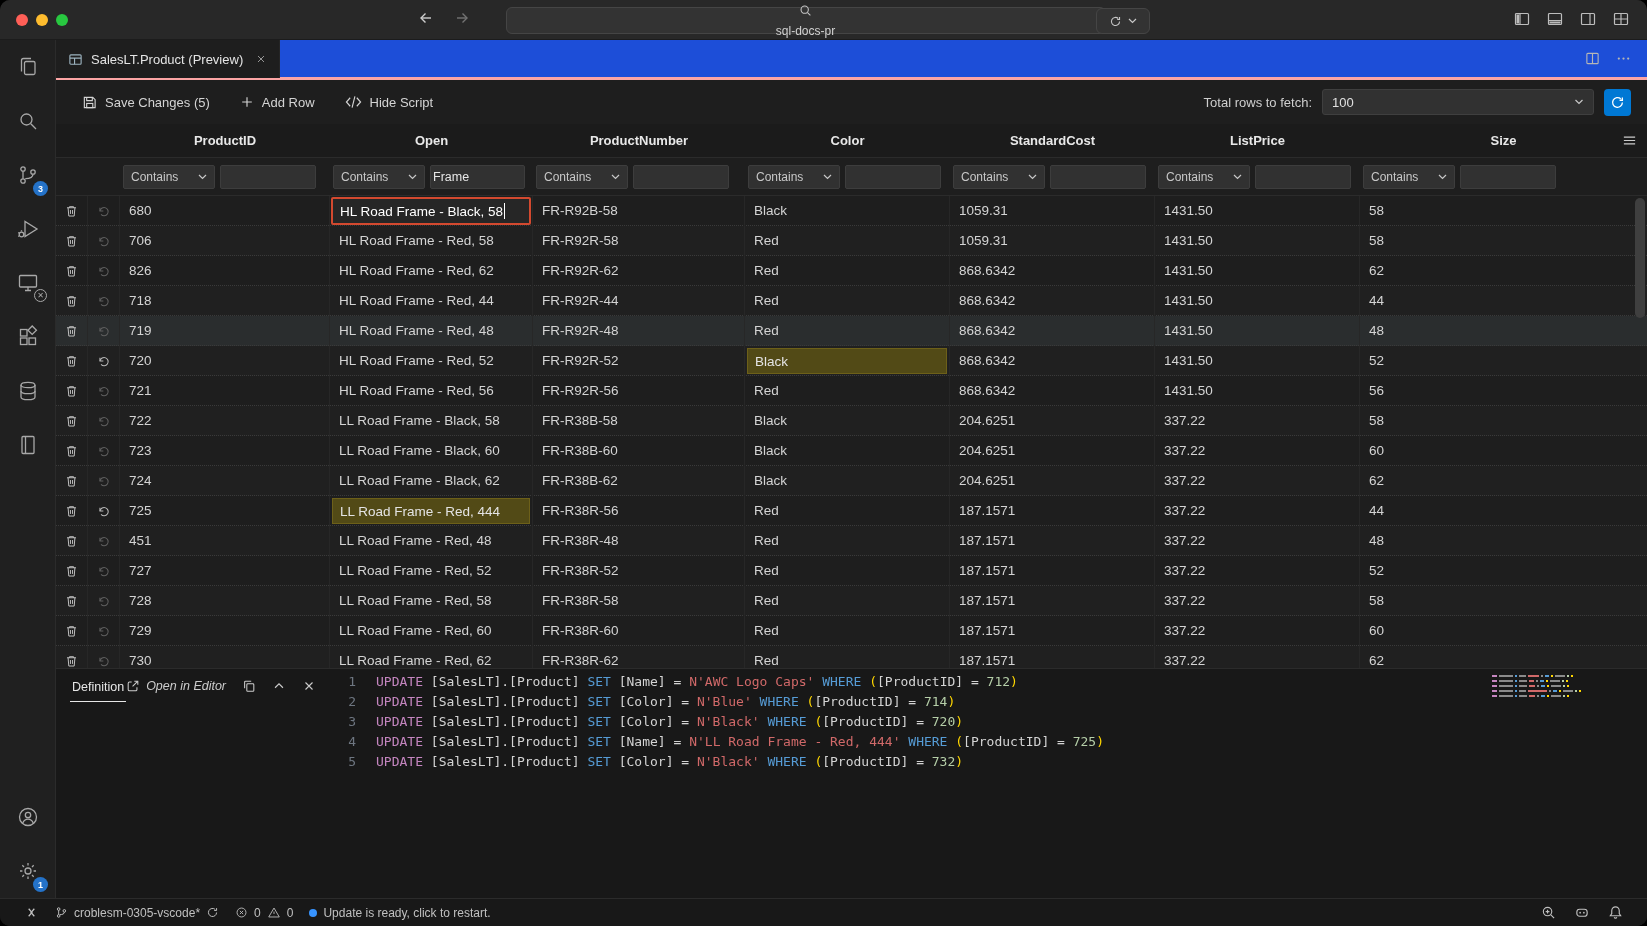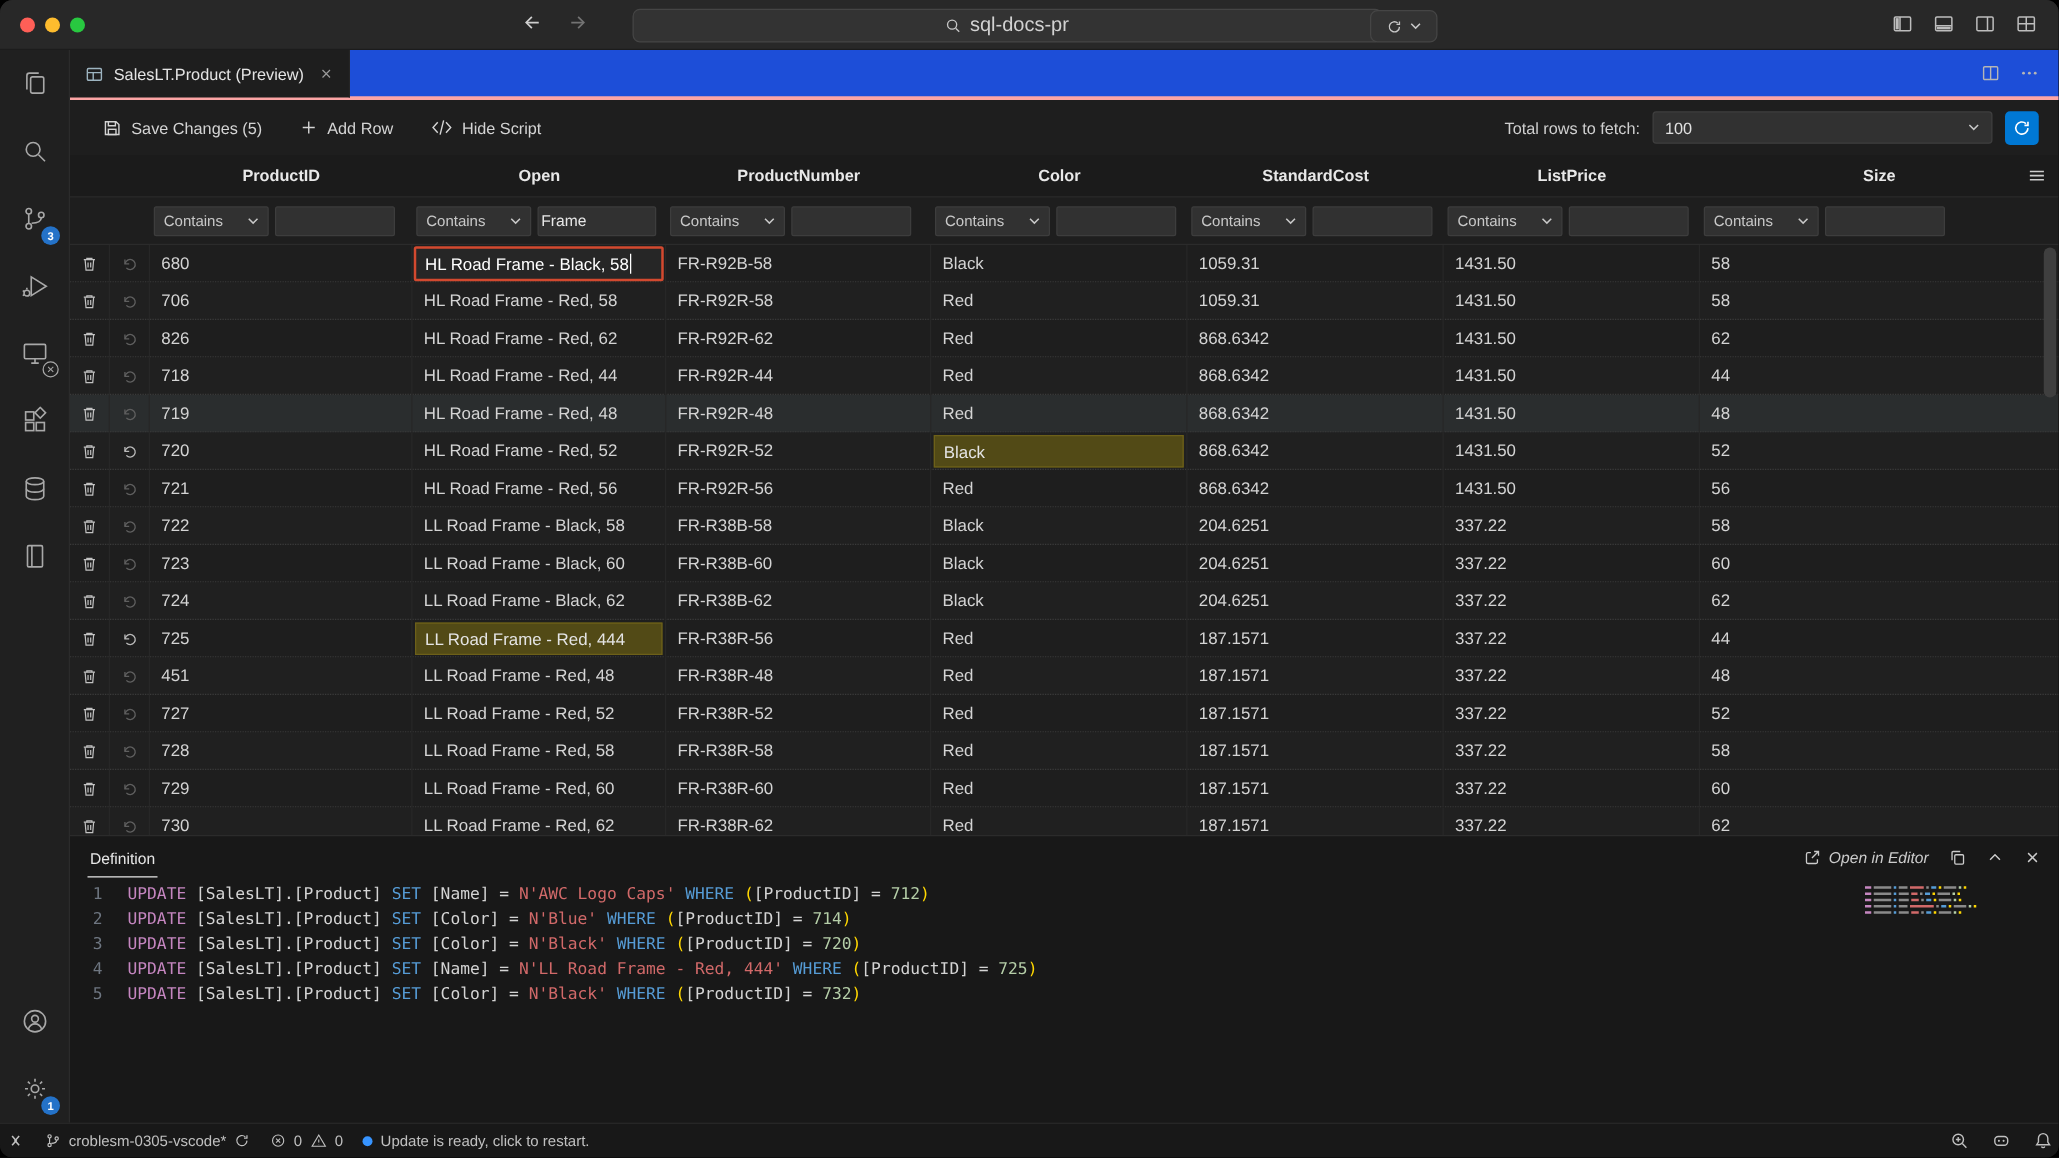--- a/index.html
+++ b/index.html
@@ -13,21 +13,21 @@
   
   .titlebar { position:relative; height:40px; background:#282828; border-bottom:1px solid #1c1c1c; }
   .traffic { position:absolute; left:16px; top:14px; display:flex; gap:8px; }
   .tl { width:12px; height:12px; border-radius:50%; }
   .tl.red{ background:#ff5f57; } .tl.yellow{ background:#febc2e; } .tl.green{ background:#28c840; }
   .nav-arrows { position:absolute; left:418px; top:10px; display:flex; gap:20px; align-items:center; }
   .nav-arrows .fwd { opacity:.45; }
   .search-pill {
     position:absolute; left:50%; top:7px; transform:translateX(-53%);
     width:600px; height:27px; background:#333333; border:1px solid #454545; border-radius:6px;
-    display:flex; align-items:center; justify-content:center; gap:7px; color:#d2d2d2; font-size:16px;
+    display:flex; align-items:center; justify-content:center; gap:7px; color:#d2d2d2; font-size:12px;flex-direction:column;
   }
   .run-recent {
     position:absolute; left:calc(50% + 272px); top:8px; width:54px; height:26px;
     background:#333333; border:1px solid #454545; border-radius:6px;
     display:flex; align-items:center; justify-content:center; gap:6px; color:#c8c8c8;
   }
   .layout-icons { position:absolute; right:18px; top:11px; display:flex; gap:17px; color:#bdbdbd; }
 
   
   .workbench { display:flex; height:858px; }
@@ -119,42 +119,42 @@
   .cell.mod { padding:0 2px; }
   .modified-chip {
     display:flex; align-items:center; height:26px; margin-top:2px; background:#524a16;
     border:1px solid #6d6019; padding:0 7px; color:#e4e4e4; font-size:13.5px; line-height:normal;
   }
 
   .grid-scrollbar { position:absolute; top:74px; right:2px; width:10px; bottom:2px; }
   .grid-scrollbar .thumb { width:10px; height:120px; background:#3f3f3f; border-radius:5px; }
 
   
-  .panel { height:230px; background:#181818; border-top:1px solid #2b2b2b; display:flex; flex-direction:column; }
+  .panel { height:230px; background:#181818; border-top:1px solid #2b2b2b; display:flex; flex-direction:row; }
   .panel-header { height:34px; display:flex; align-items:center; padding:0 14px; }
   .panel-tab { color:#e7e7e7; font-size:12.5px; padding:9px 2px 7px; border-bottom:1px solid #e7e7e7; }
   .panel-actions { margin-left:auto; display:flex; align-items:center; gap:16px; color:#cccccc;font-style:italic; }
   .open-editor { display:flex; align-items:center; gap:6px; font-size:12.5px; }
 
   .code-area { flex:1; position:relative; font-family:"DejaVu Sans Mono", monospace; font-size:13px; line-height:20px; overflow:hidden; padding-top:3px; }
   .code-line { display:flex; white-space:pre; }
   .ln { flex:0 0 46px; text-align:right; color:#6e7681; padding-right:20px; }
   .tok-kw1 { color:#c586c0; } .tok-kw2 { color:#569cd6; } .tok-id { color:#d4d4d4; }
   .tok-str { color:#d16969; } .tok-num { color:#b5cea8; } .tok-par { color:#ffd700; }
 
   .minimap { position:absolute; top:6px; right:64px; }
   .mm-line { height:2px; margin-bottom:3px; display:flex; }
   .mm { height:2px; display:inline-block; margin-right:2px; }
   .mm-kw1{ background:#c586c0; } .mm-kw2{ background:#569cd6; } .mm-id{ background:#8a8a8a; }
   .mm-str{ background:#d16969; } .mm-num{ background:#b5cea8; } .mm-par{ background:#ffd700; }
 
   
   .statusbar {
     height:28px; background:#181818; border-top:1px solid #2b2b2b;
-    display:flex; align-items:center; padding:0 5px; gap:16px; font-size:12px; color:#c0c0c0;
+    display:flex; align-items:center; padding:0 24px; gap:16px; font-size:12px; color:#c0c0c0;
   }
   .sb-item { display:flex; align-items:center; gap:6px; }
   .sb-right { margin-left:auto; display:flex; align-items:center; gap:18px; }
   .blue-dot { width:8px; height:8px; border-radius:50%; background:#3794ff; }
 
   svg { display:block; }
 </style>
 </head>
 <body>
 

